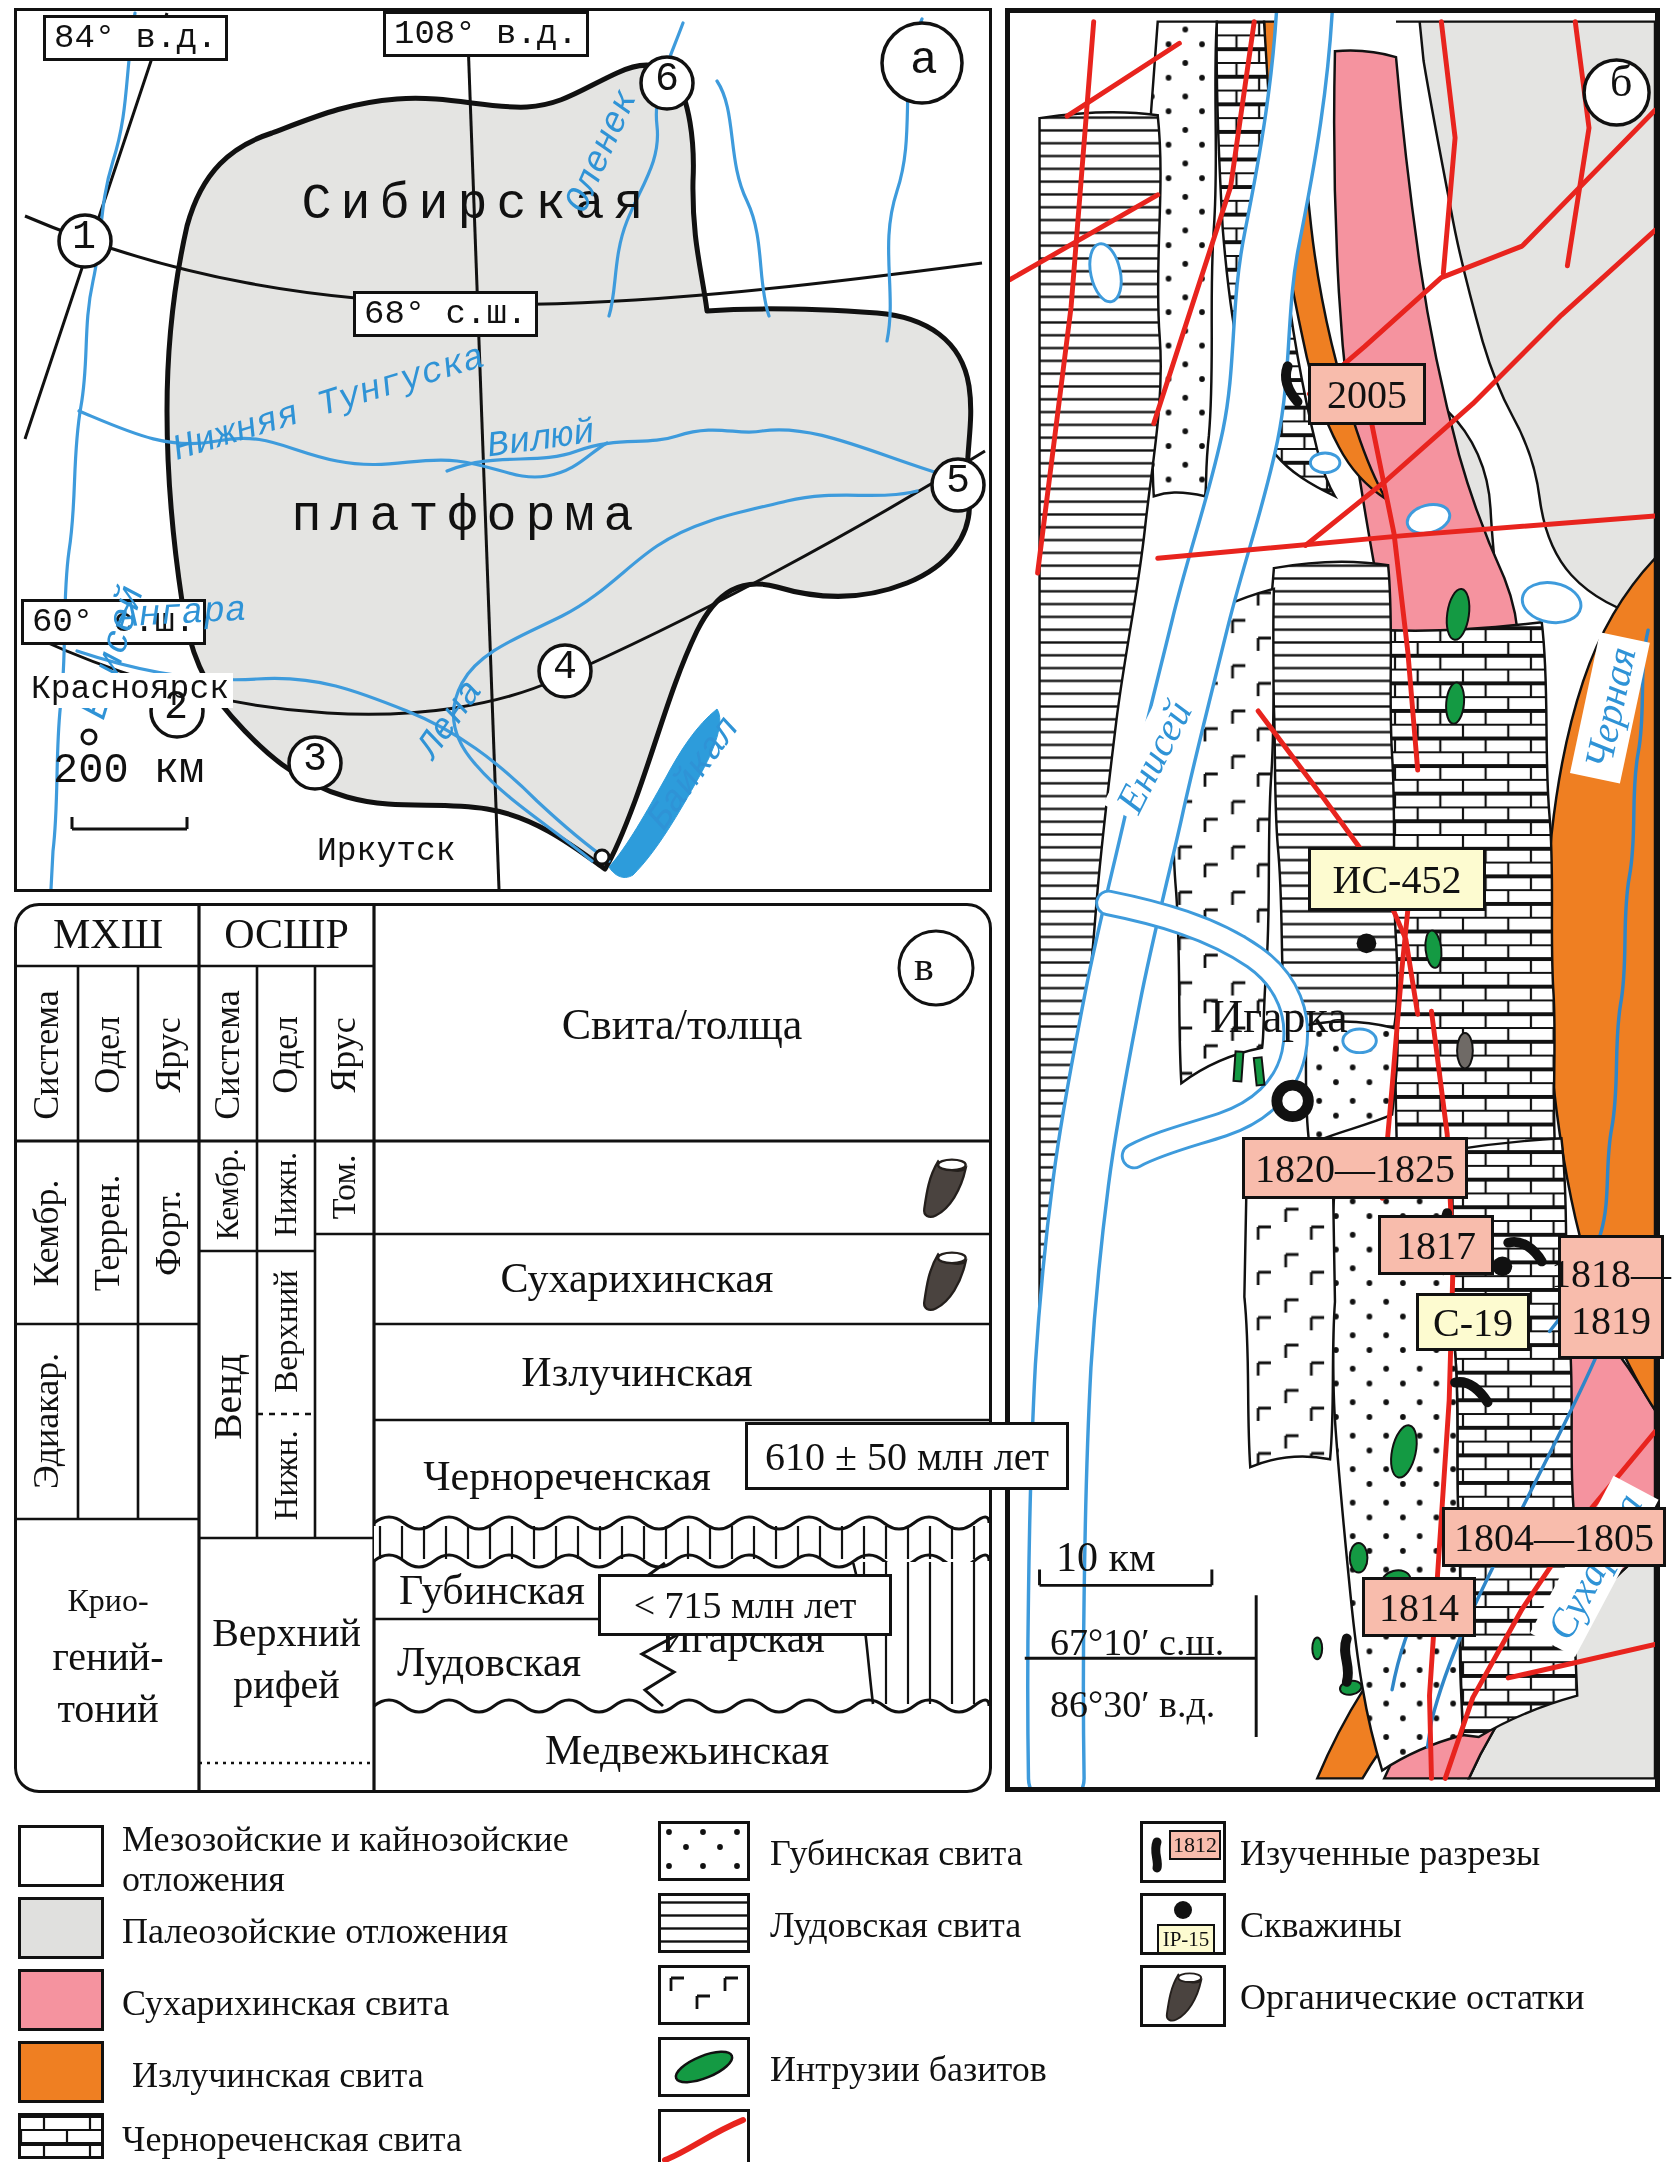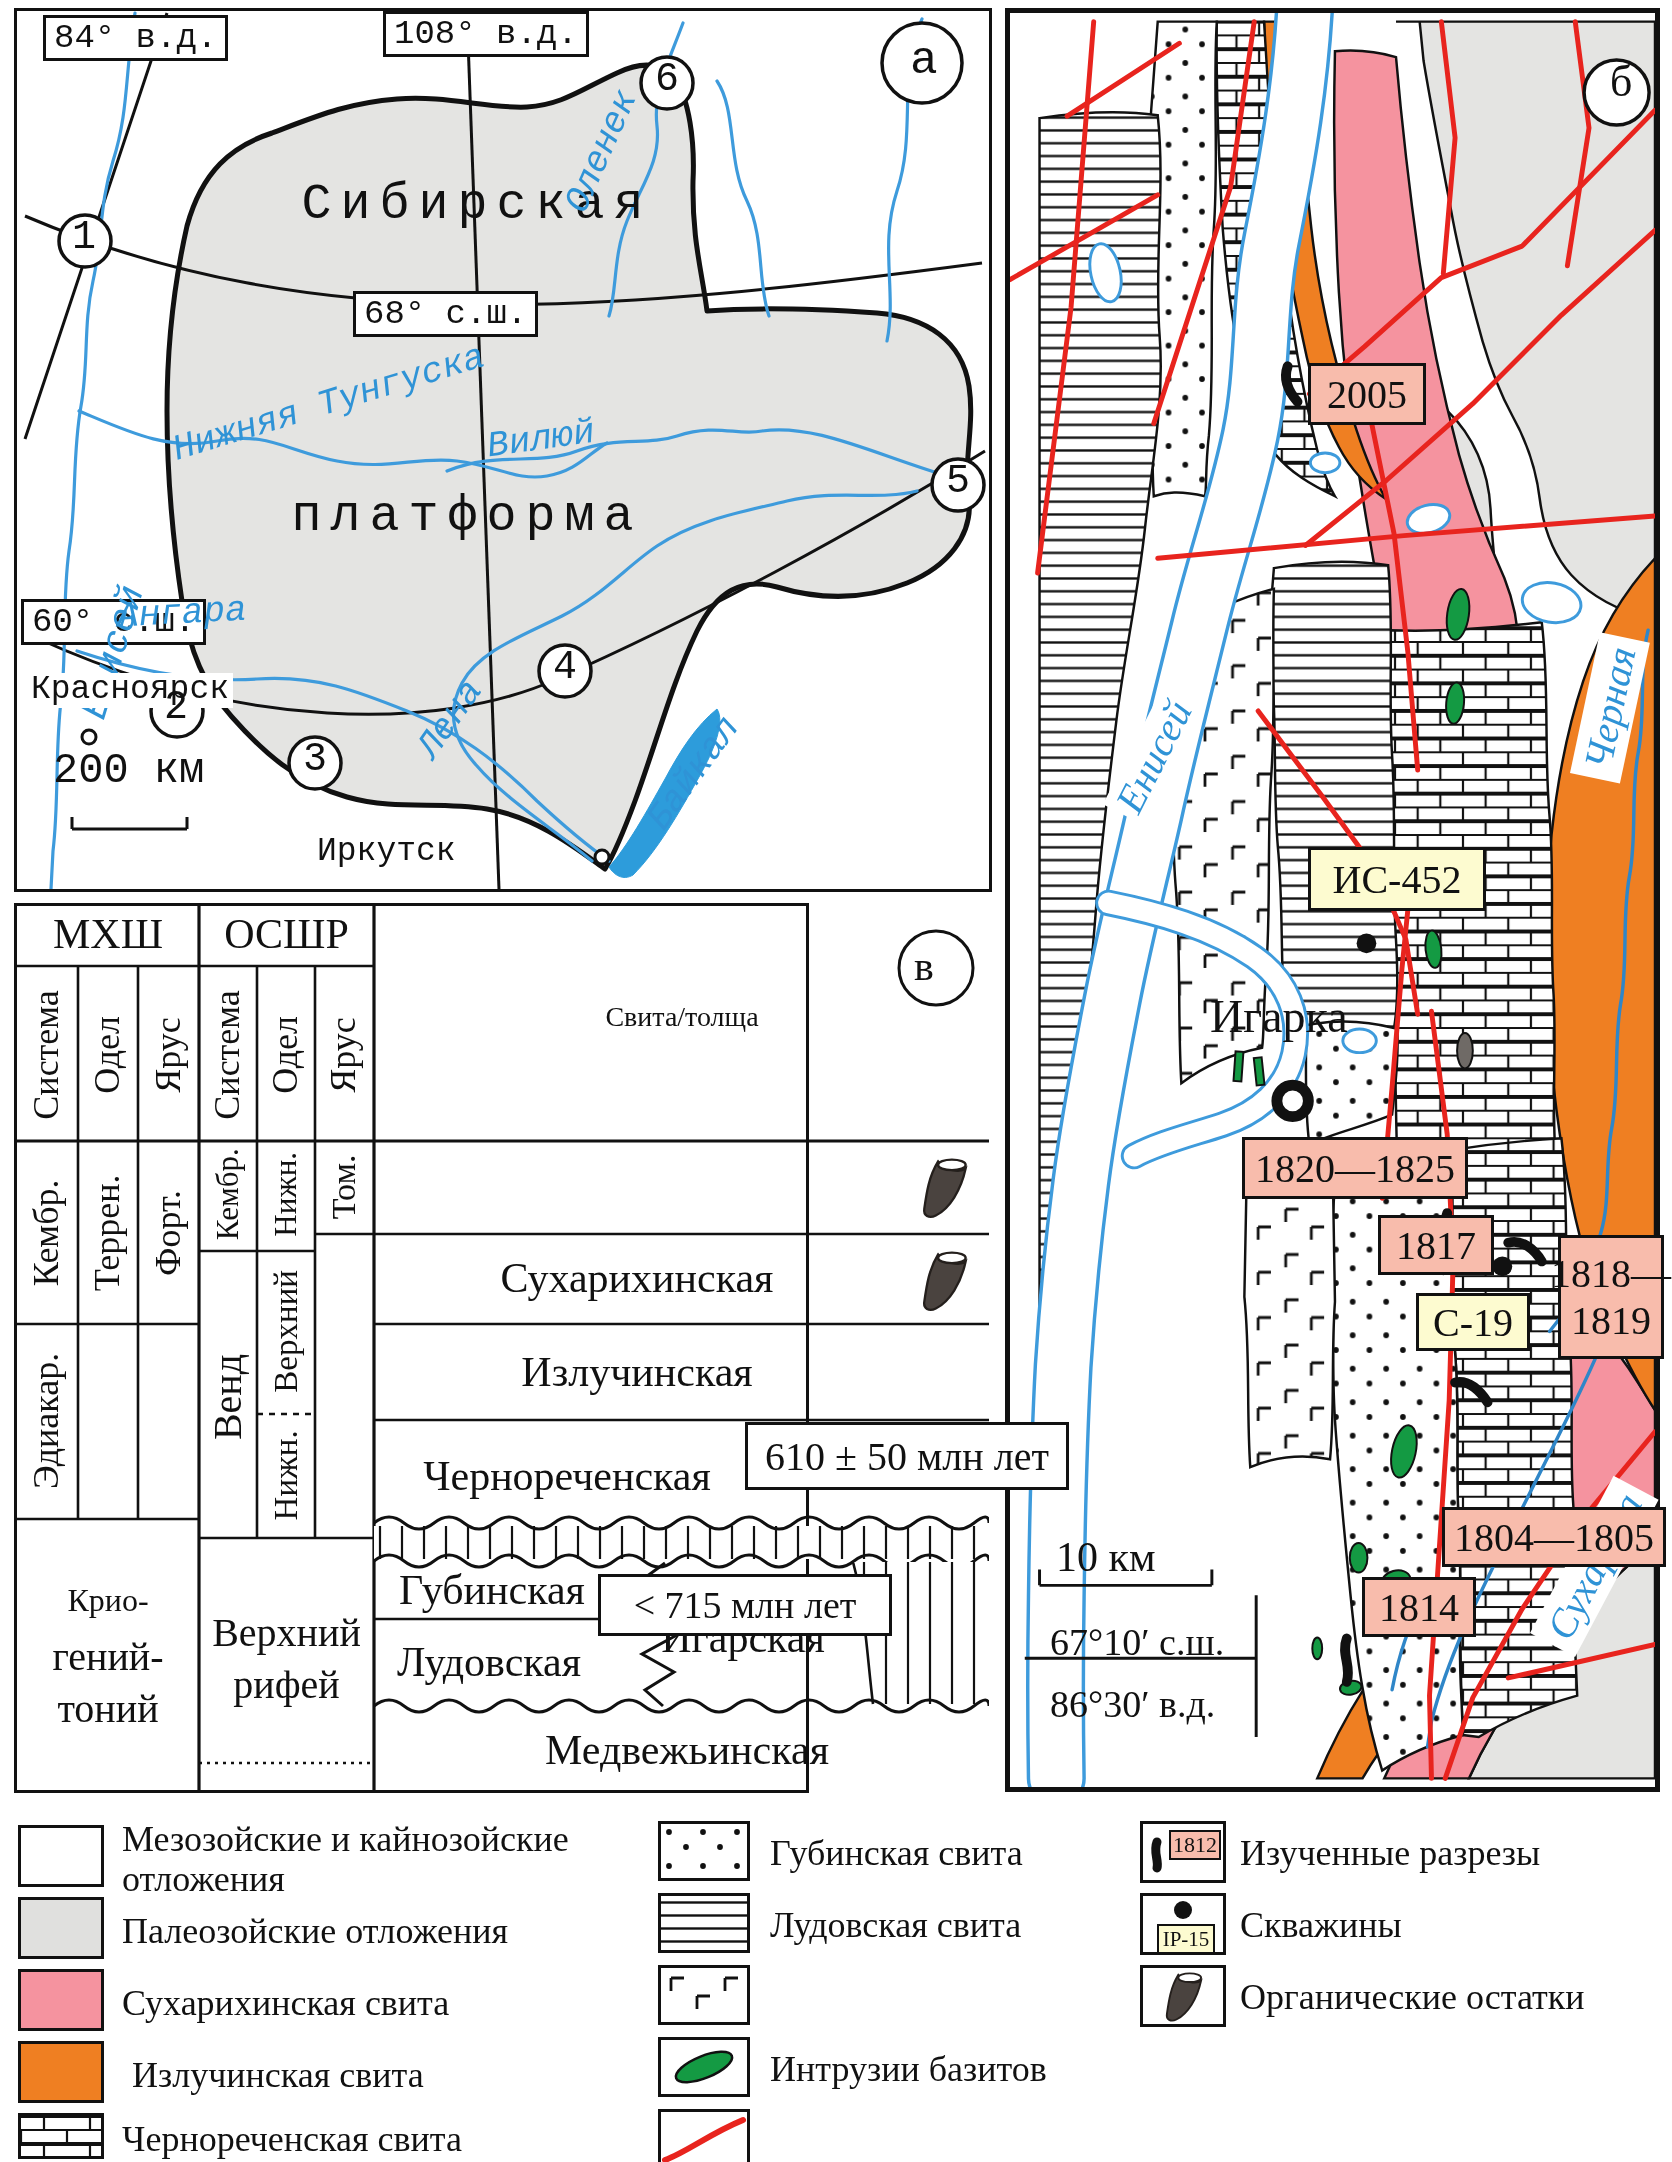--- a/index.html
+++ b/index.html
@@ -258,21 +258,21 @@
     <div>1819</div>
   </div>
   <div class="tagbox pinkbox" style="left:432px;top:1494px;width:218px;height:54px;">1804—1805</div>
   <div class="tagbox pinkbox" style="left:352px;top:1564px;width:108px;height:54px;">1814</div>
 
   <div class="lbl" style="left:46px;top:1522px;font-size:42px;">10 км</div>
   <div class="lbl" style="left:40px;top:1610px;font-size:38px;">67°10′ с.ш.</div>
   <div class="lbl" style="left:40px;top:1672px;font-size:38px;">86°30′ в.д.</div>
 </div>
 
-<div class="panel" style="left:14px;top:903px;width:795px;height:890px;border-width:3px;">
+<div class="panel" style="left:14px;top:903px;width:978px;height:890px;border-width:3px;border-radius:25px;">
   <svg width="972" height="884" viewBox="0 0 972 884">
 
     <g stroke="#111" stroke-width="2.6">
       <path d="M61,60 V613 M121,60 V613"></path>
       <path d="M182,0 V884" stroke-width="3.2"></path>
       <path d="M240,60 V632 M298,60 V632"></path>
       <path d="M357,0 V884" stroke-width="3.2"></path>
 
       <path d="M0,60 H357"></path>
       <path d="M0,235 H972" stroke-width="3"></path>
@@ -303,21 +303,21 @@
           <use href="#hornSym"></use>
         </g>
     <g transform="translate(905,345) scale(1.15)">
           <use href="#hornSym"></use>
         </g>
   </svg>
 
   <div class="lbl ctr" style="left:0px;top:6px;width:182px;font-size:42px;">МХШ</div>
   <div class="lbl ctr" style="left:182px;top:6px;width:175px;font-size:42px;">ОСШР</div>
   <div class="lbl" style="left:897px;top:38px;font-size:42px;">в</div>
-  <div class="lbl ctr" style="left:420px;top:96px;width:490px;font-size:28px;">Свита/толща</div>
+  <div class="lbl ctr" style="left:420px;top:96px;width:490px;font-size:44px;">Свита/толща</div>
 
   <div class="lbl vtext" style="left:-60px;top:130px;width:180px;text-align:center;font-size:36px;">Система</div>
   <div class="lbl vtext" style="left:1px;top:130px;width:180px;text-align:center;font-size:36px;">Одел</div>
   <div class="lbl vtext" style="left:62px;top:130px;width:180px;text-align:center;font-size:36px;">Ярус</div>
   <div class="lbl vtext" style="left:121px;top:130px;width:180px;text-align:center;font-size:36px;">Система</div>
   <div class="lbl vtext" style="left:179px;top:130px;width:180px;text-align:center;font-size:36px;">Одел</div>
   <div class="lbl vtext" style="left:237px;top:130px;width:180px;text-align:center;font-size:36px;">Ярус</div>
 
   <div class="lbl vtext" style="left:-60px;top:308px;width:180px;text-align:center;font-size:36px;">Кембр.</div>
   <div class="lbl vtext" style="left:1px;top:308px;width:180px;text-align:center;font-size:36px;">Террен.</div>

